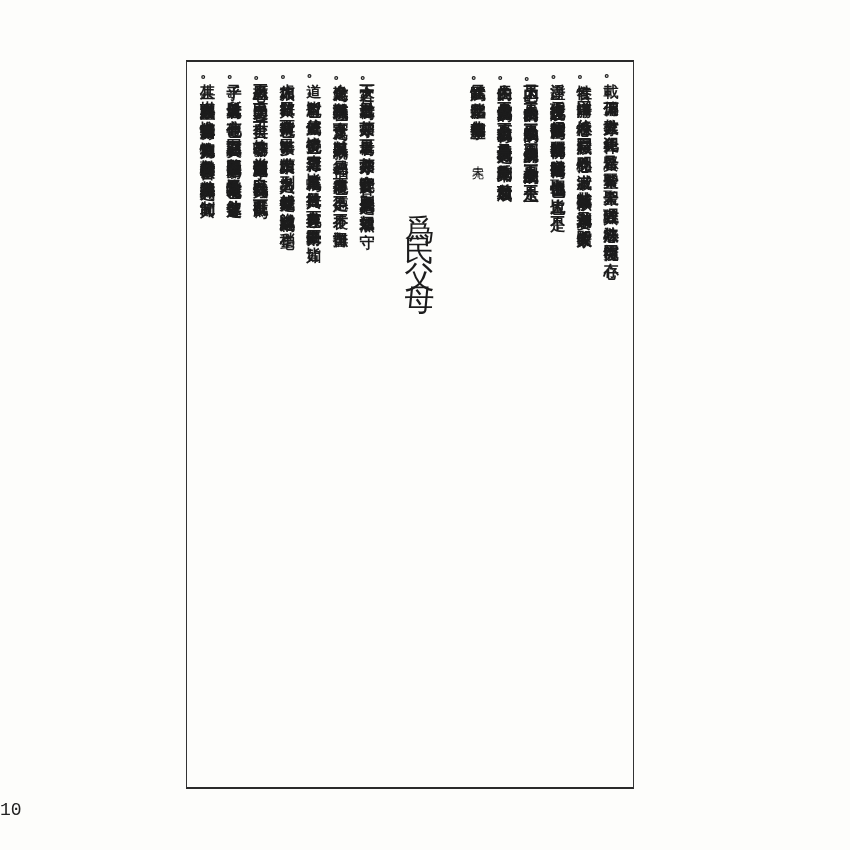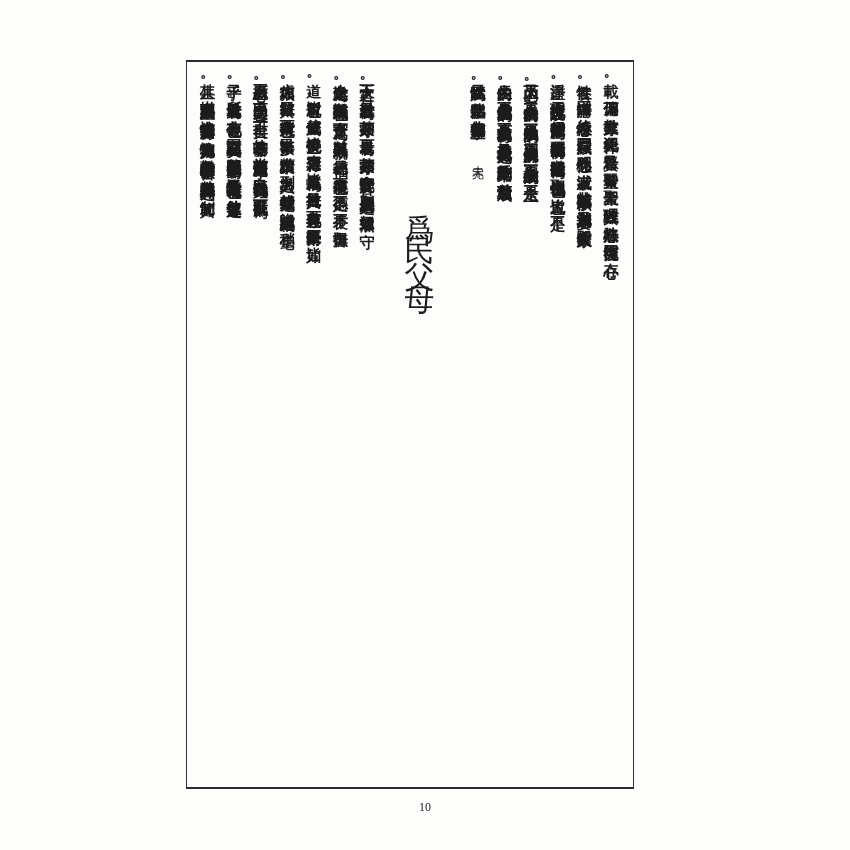--- a/index.html
+++ b/index.html
@@ -69,23 +69,22 @@
   .col .mark {
     font-weight: normal;
     font-size: 12px;
     margin-top: 28px;
   }
   .page-number {
     position: absolute;
     top: 800px;
     left: 0;
     width: 850px;
-    text-align: center;
-    font-family: Liberation Serif, serif;
-    font-size: 12px;
+    font-family: Liberation Mono, monospace;
+    font-size: 18px;
     color: #222;
   }
 </style>
 </head>
 <body>
 
 <div class="page">
   <div class="frame">
     <div class="columns">
       <div class="col">載。偏傳天下。教穿世人。免犯天律。恳希賢。賢希聖。聖希天。理致雖異。心法無殊。儒曰克復。存心</div>

